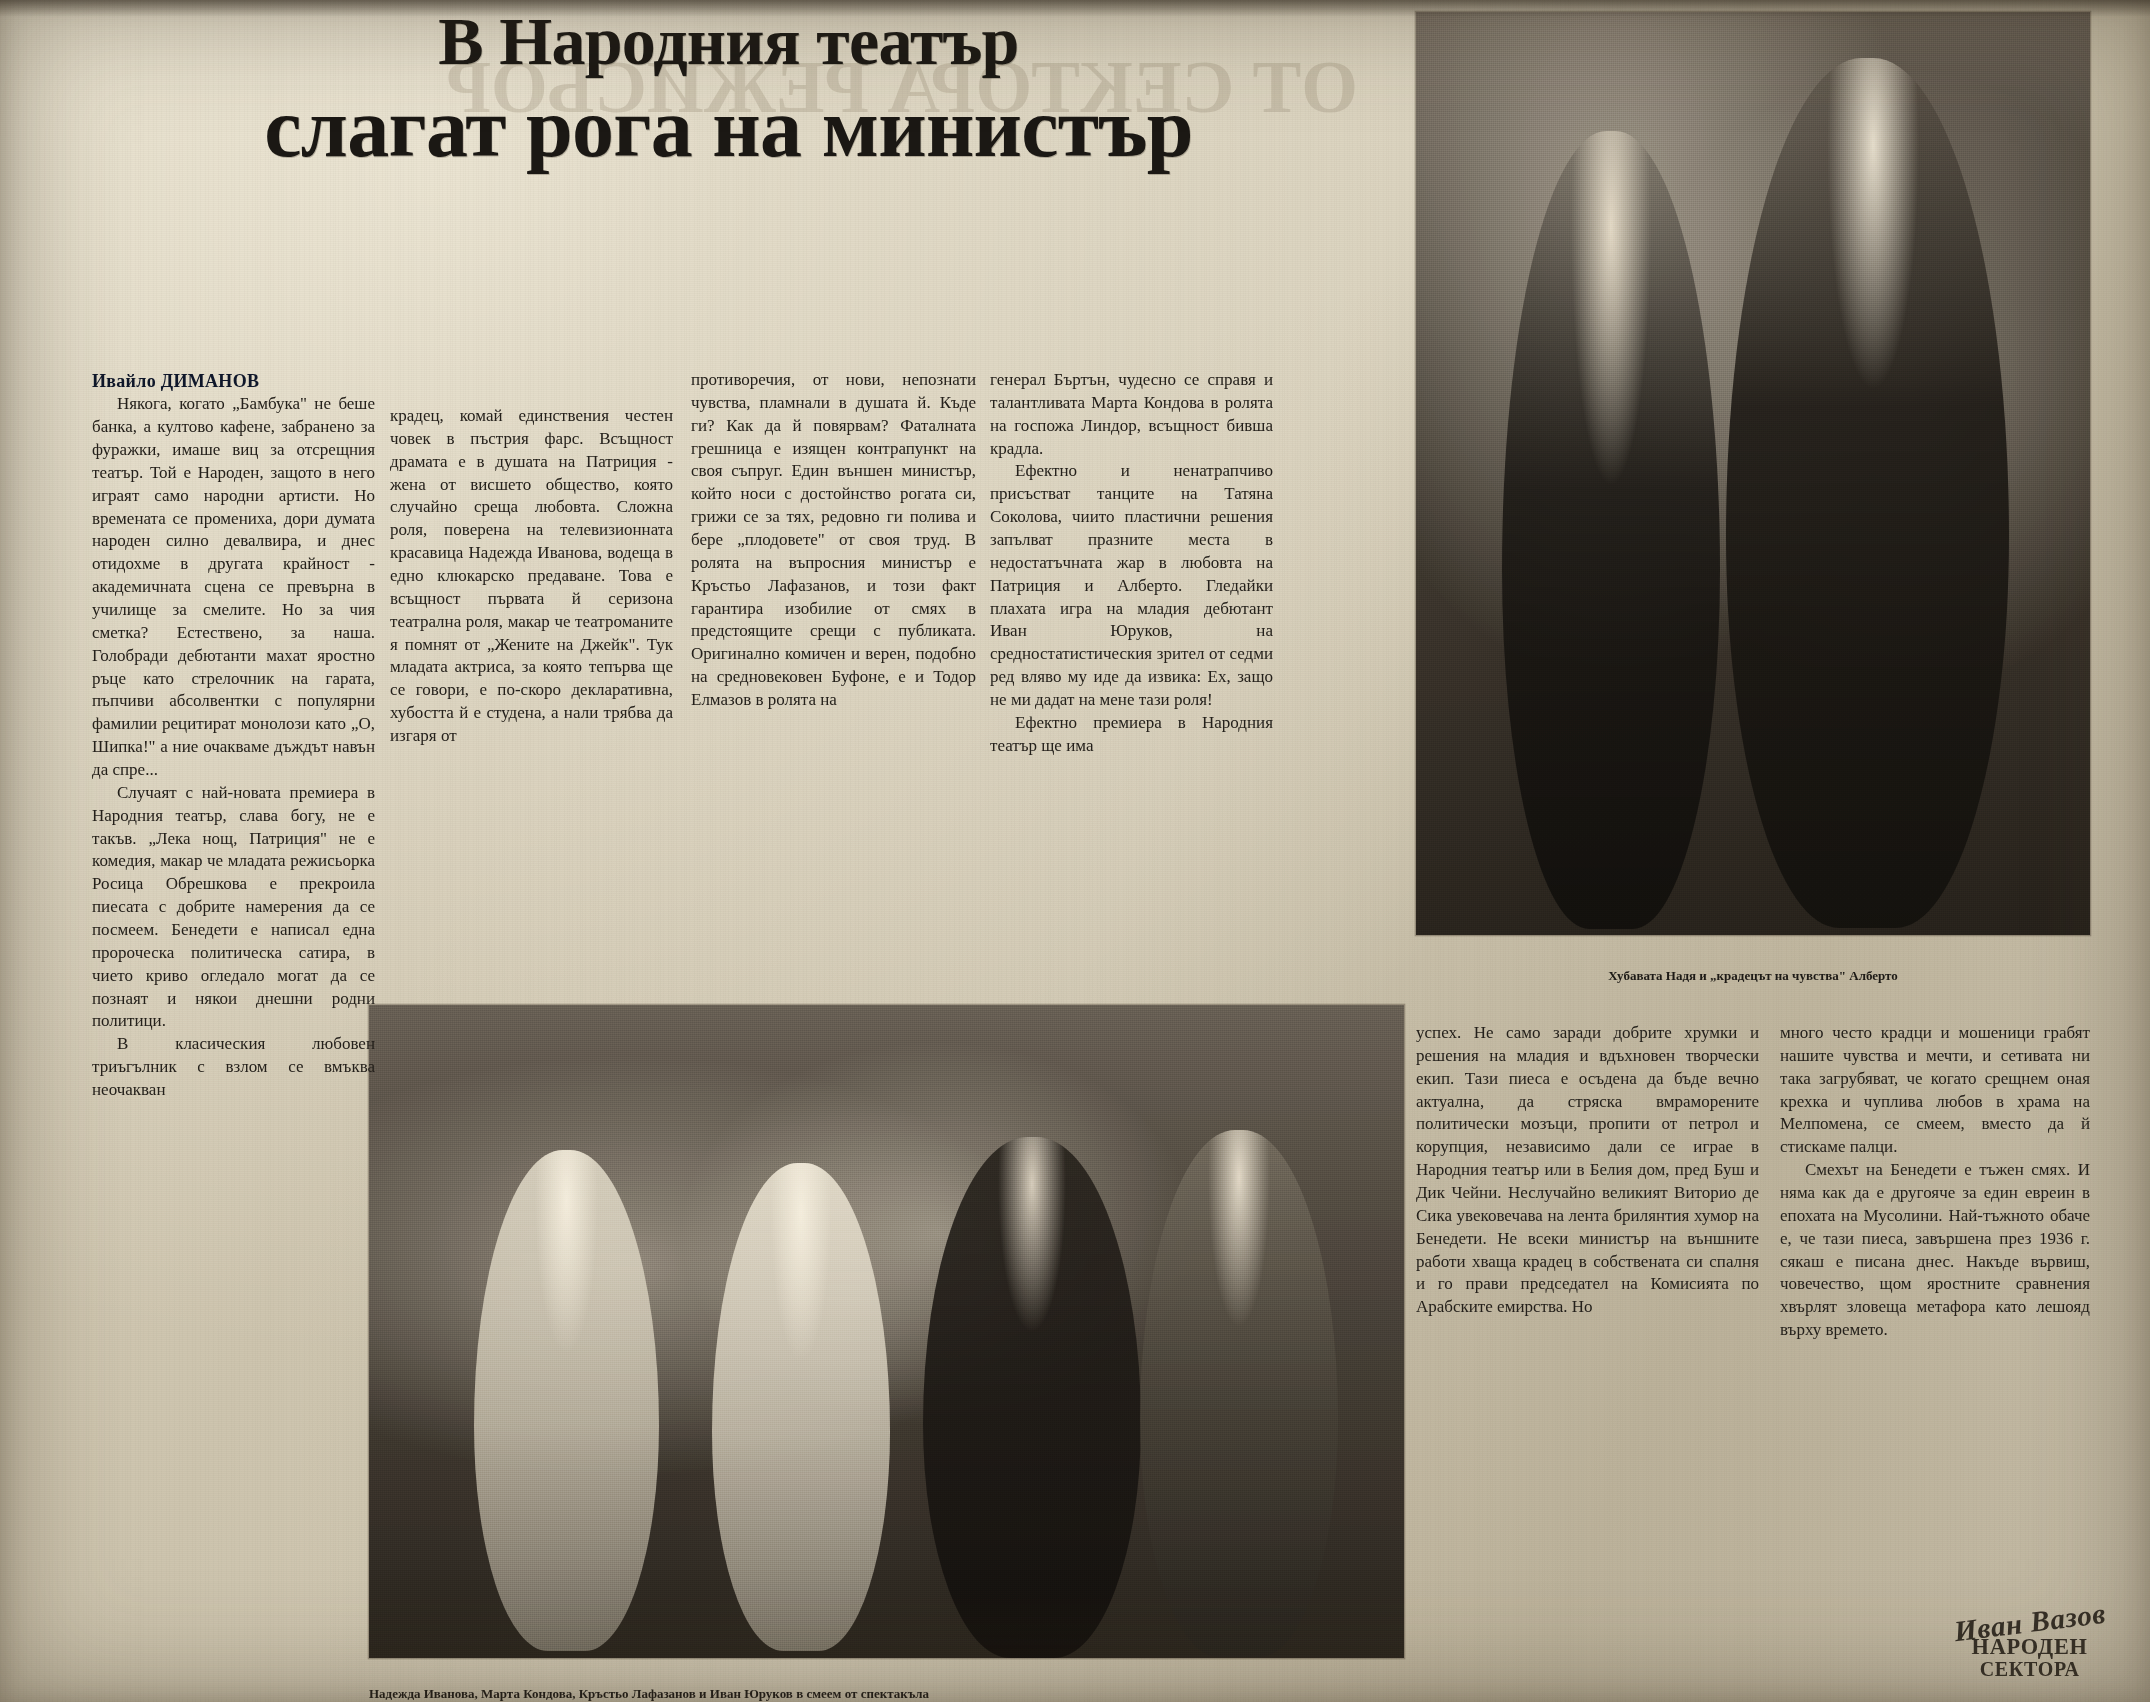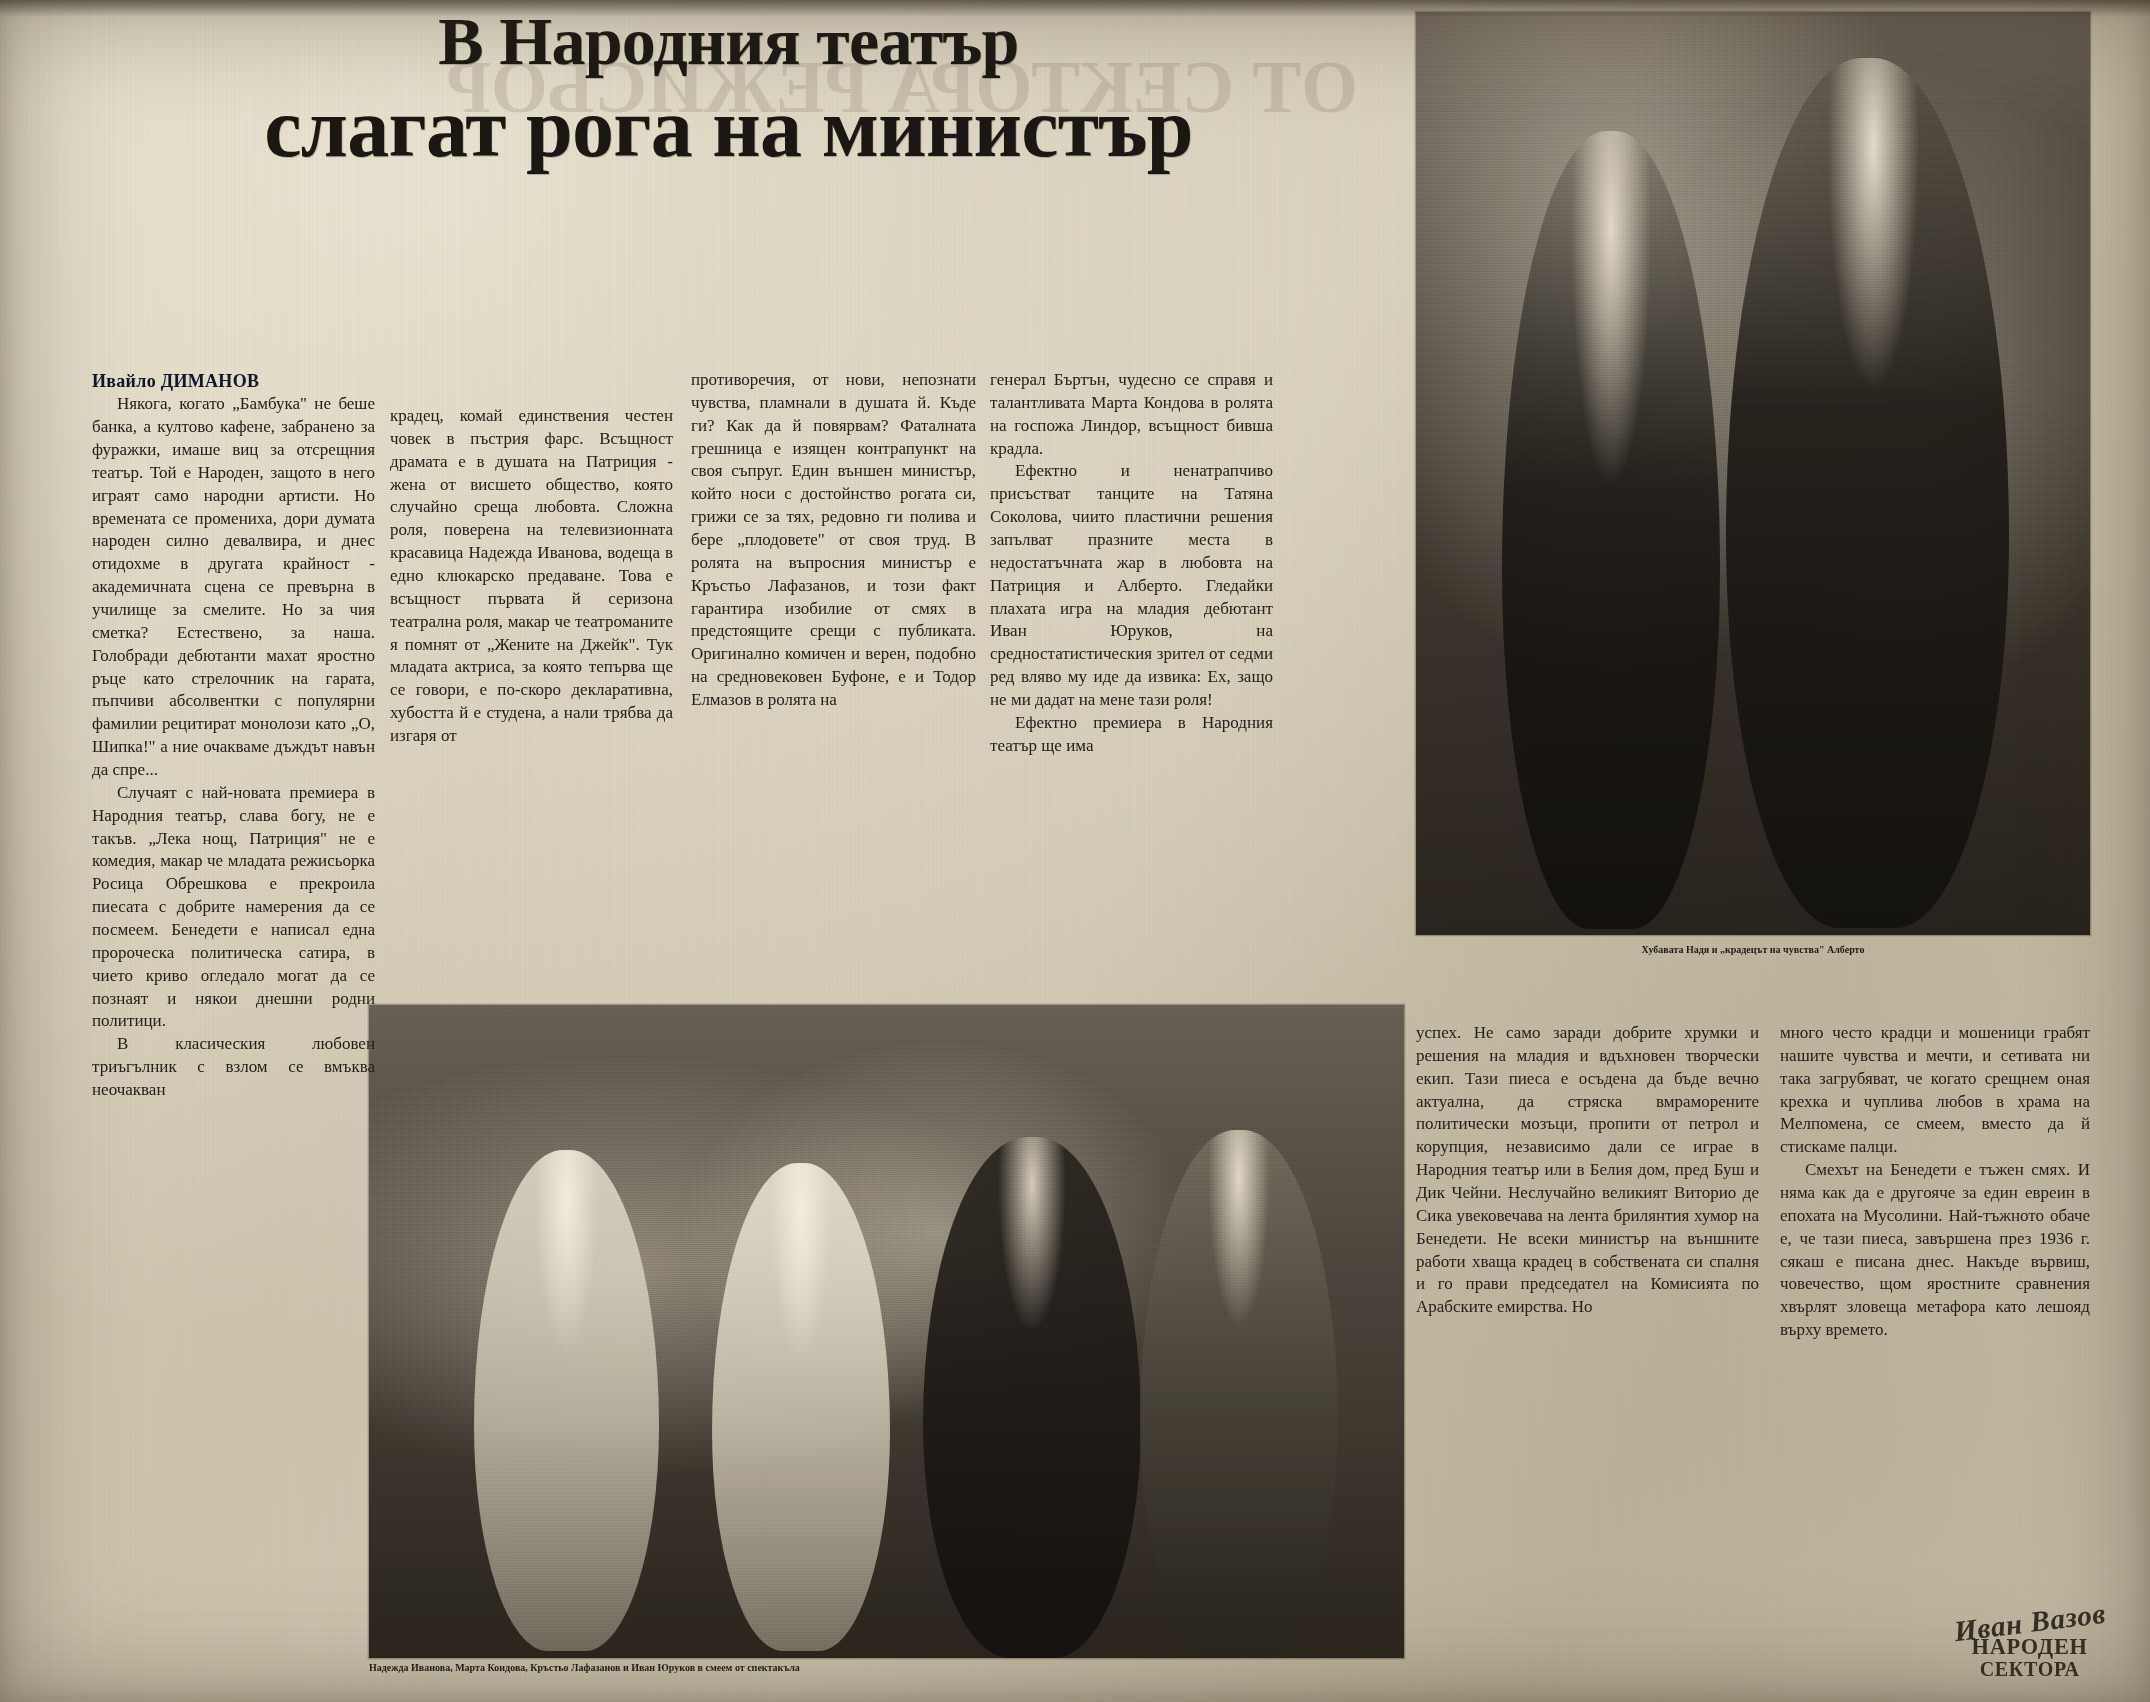--- a/index.html
+++ b/index.html
@@ -99,23 +99,24 @@
     mix-blend-mode:overlay;
   }
   
   .fig{position:absolute;border-radius:48% 48% 40% 40%/55% 55% 45% 45%;}
 
   #photo-top{left:1416px;top:12px;width:674px;height:923px;}
   #photo-bottom{left:369px;top:1005px;width:1035px;height:653px;}
 
   .caption{
     position:absolute;
-    font-size:10px;font-weight:bold;color:#1d1a16;
+    font-size:13px;font-weight:bold;color:#1d1a16;
     font-family:"Liberation Serif", serif;
     line-height:1.25;
+    margin-top:24px;
   }
   #caption-top{left:1416px;top:944px;width:674px;text-align:center;}
   #caption-bottom{left:369px;top:1666px;width:1055px;}
 
   
   #caption-bottom{top:1662px;}
 
   
   .logo{
     position:absolute;right:22.4px;bottom:17px;width:198px;height:79px;

